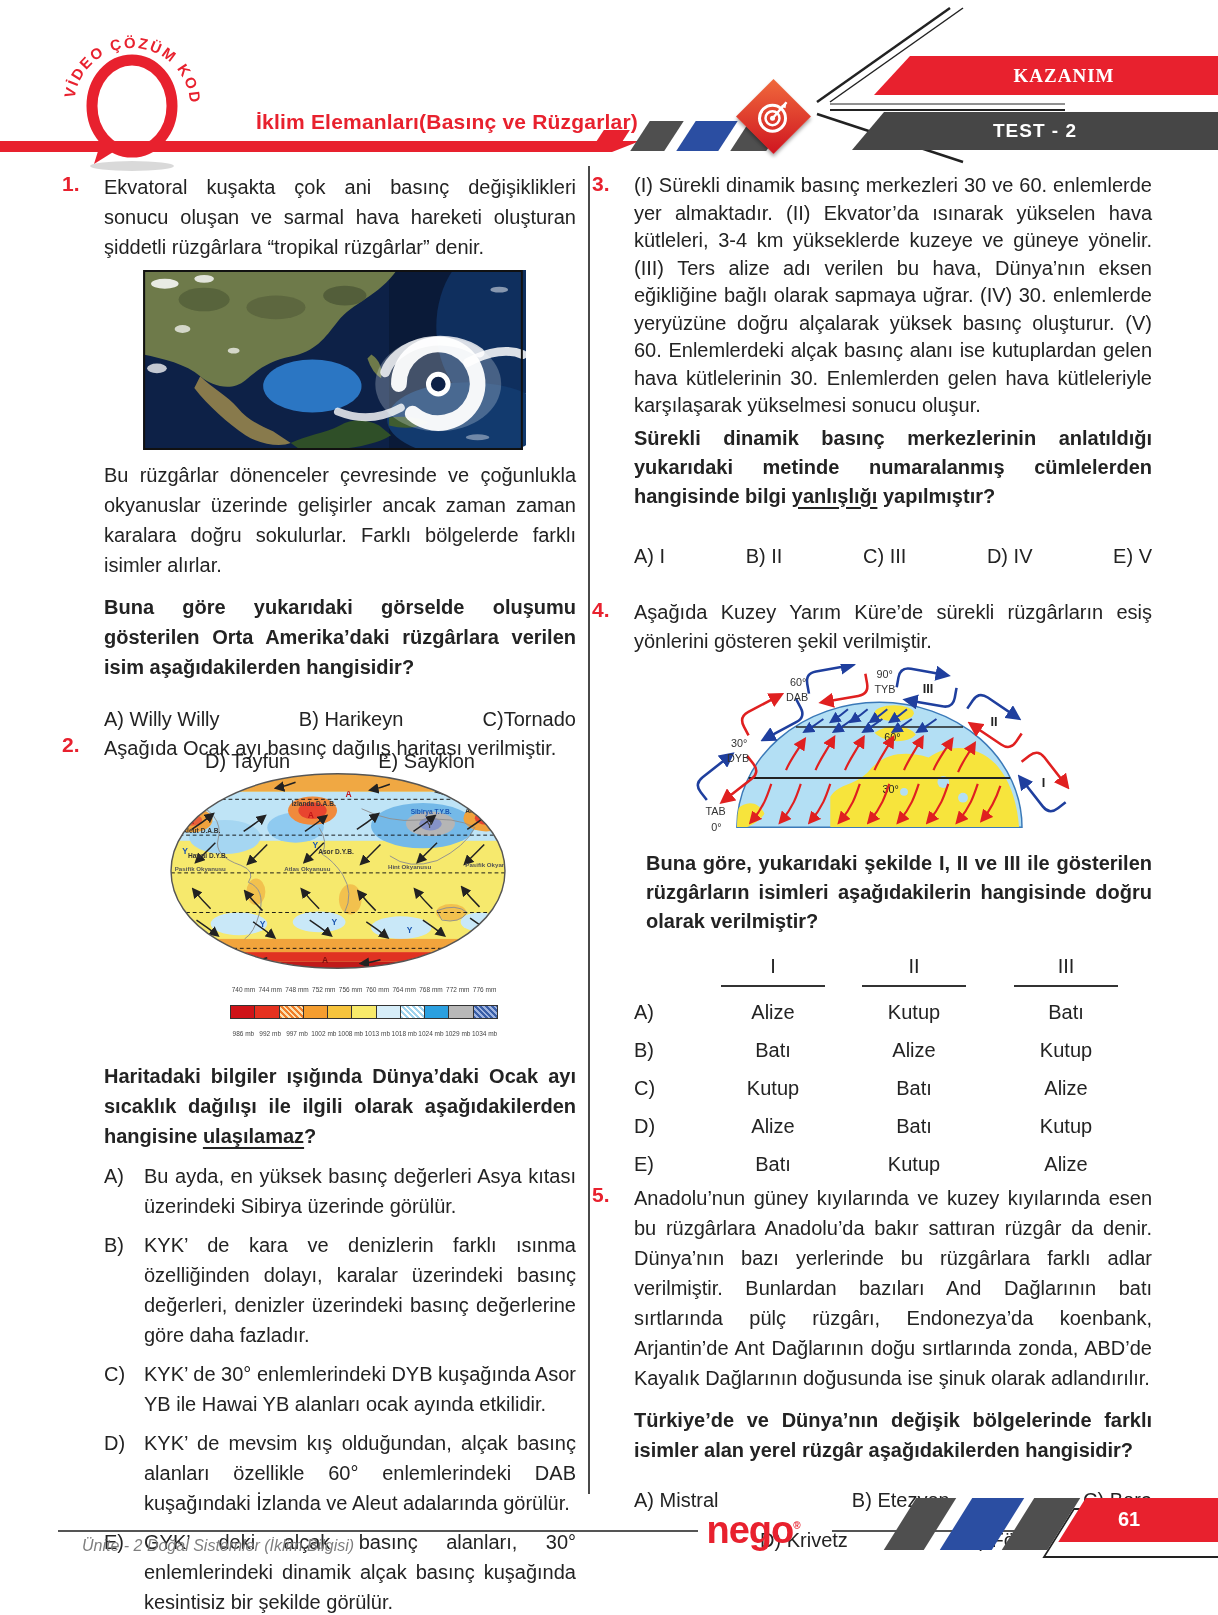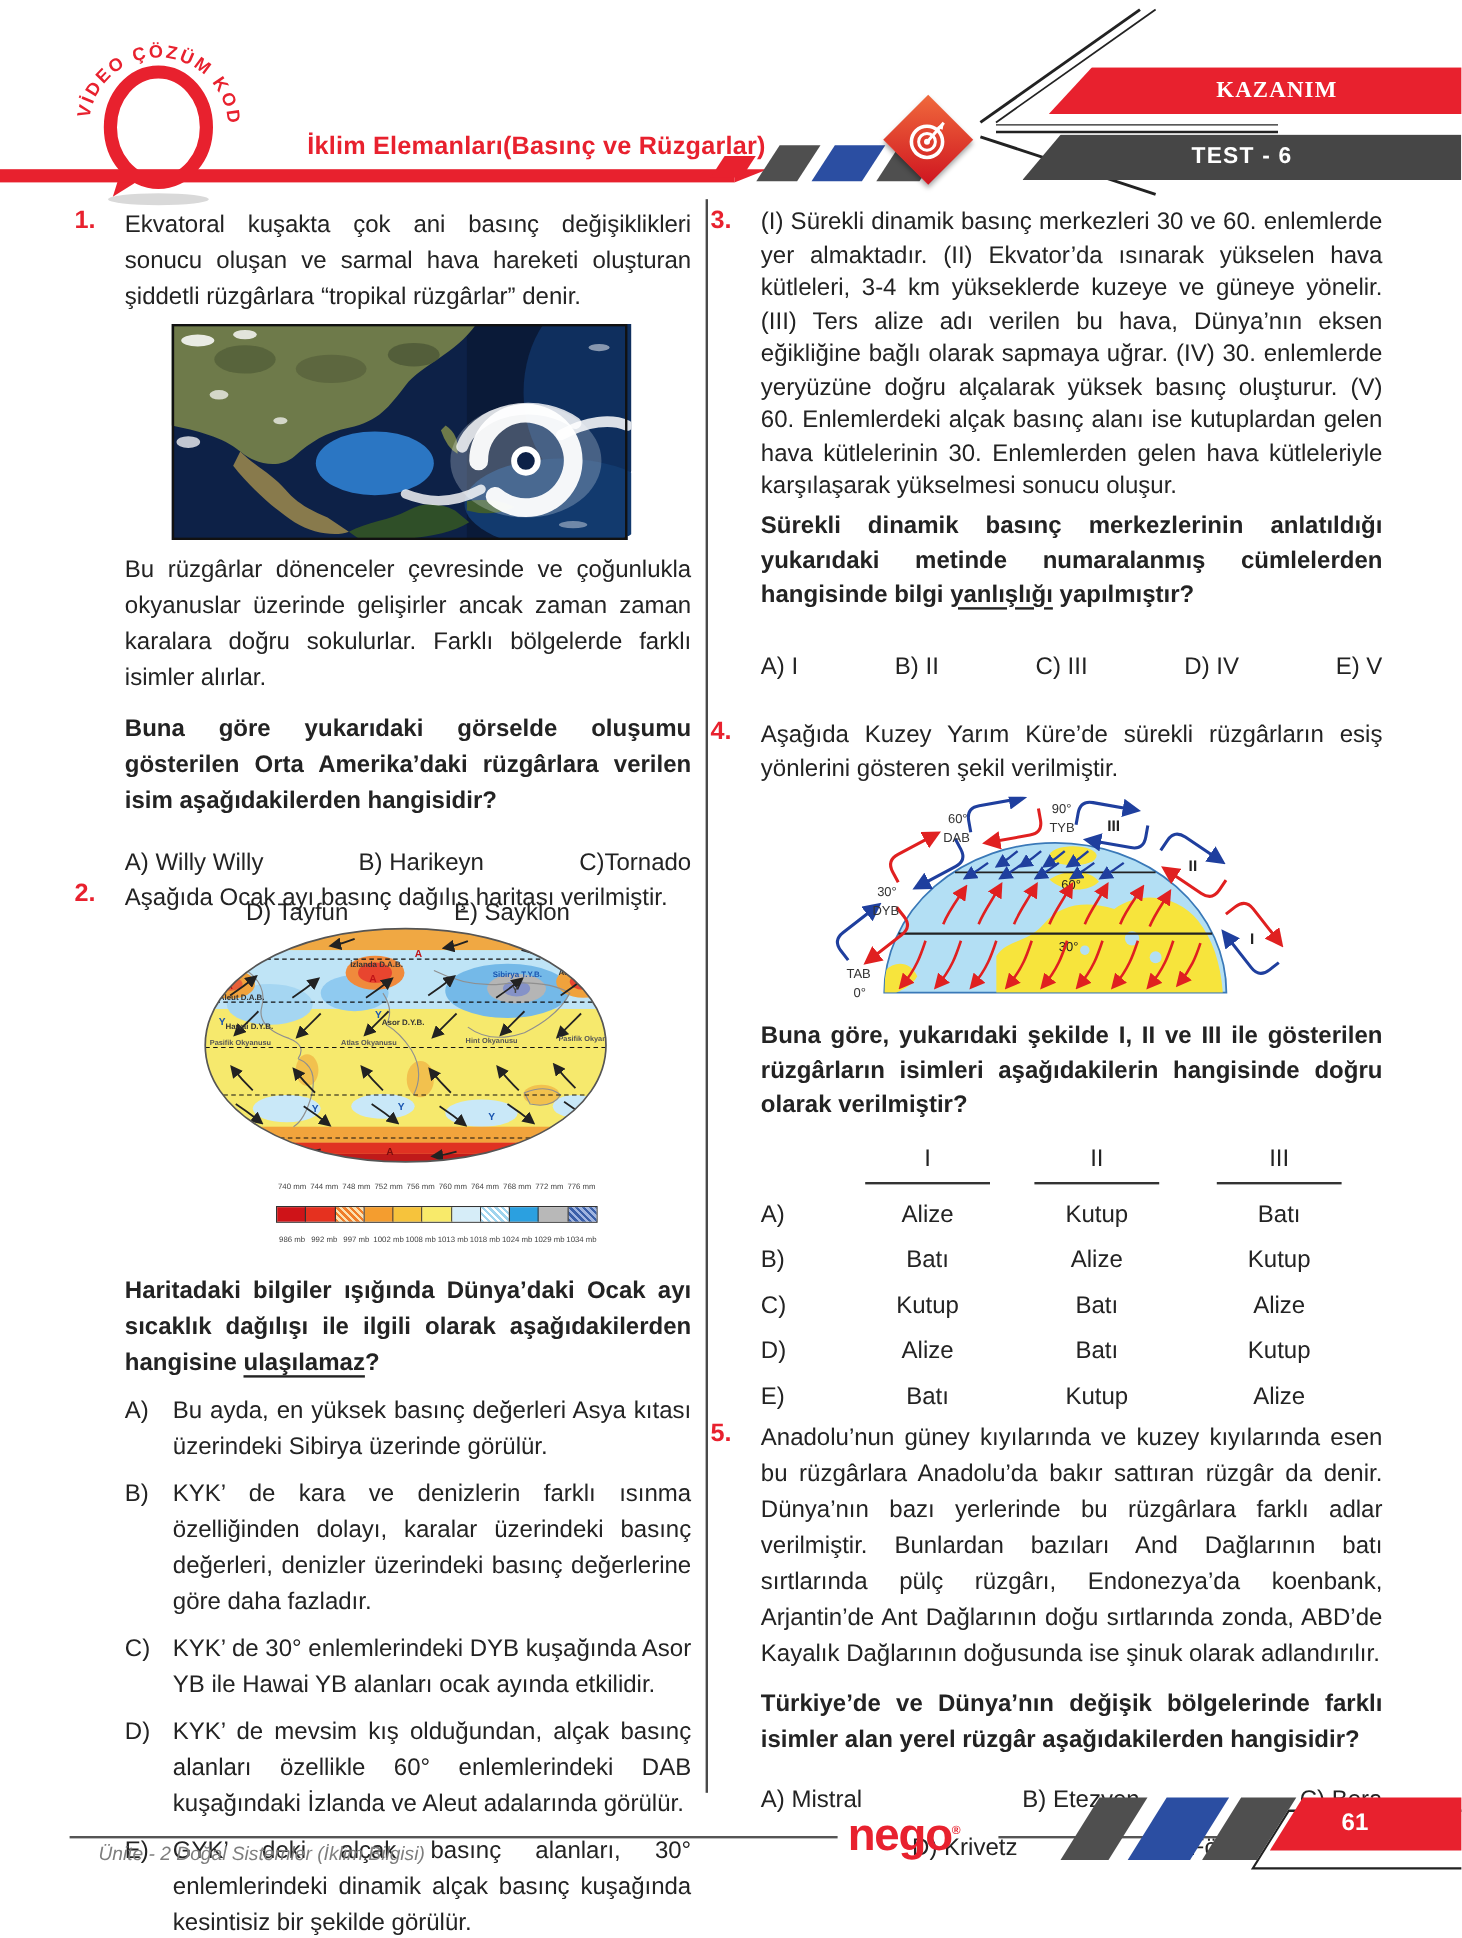--- a/index.html
+++ b/index.html
@@ -110,21 +110,21 @@
         <circle cx="17" cy="19" r="13" stroke="#fff" stroke-width="3" fill="none"></circle>
         <circle cx="17" cy="19" r="7" stroke="#fff" stroke-width="2.5" fill="none"></circle>
         <circle cx="17" cy="19" r="2.5" fill="#fff"></circle>
         <path d="M31,3 L18,18" stroke="#fff" stroke-width="2.5"></path>
         <path d="M31,3 l-1,6 l-5,-2 z" fill="#fff"></path>
       </svg>
     </div>
   </div>
 
   <div class="abs banner banner-kazanim">KAZANIM</div>
-  <div class="abs banner banner-test">TEST - 6</div>
+  <div class="abs banner banner-test">TEST - 2</div>
 
   <div class="abs col-divider"></div>
 
   <div class="q" style="left:62px;top:172px;">
     <div class="qnum">1.</div>
     <div class="qc qc-l">
       <p>Ekvatoral kuşakta çok ani basınç değişiklikleri sonucu oluşan ve sarmal hava hareketi oluşturan şiddetli rüzgârlara “tropikal rüzgârlar” denir.</p>
 
       <svg width="386" height="180" viewBox="0 0 386 183" style="display:block;margin:8px 0 2px 36px;">
         <rect x="0" y="0" width="386" height="183" fill="#0d2147"></rect>
@@ -475,21 +475,21 @@
           <text x="232" y="14">90°</text>
           <text x="230" y="30">TYB</text>
         </g>
         <g font-size="13" font-weight="bold" fill="#222">
           <text x="279" y="29">III</text>
           <text x="348" y="63">II</text>
           <text x="400" y="125">I</text>
         </g>
       </svg>
 
-      <p class="stem" style="margin-top:10px;line-height:29px;">Buna göre, yukarıdaki şekilde I, II ve III ile gösterilen rüzgârların isimleri aşağıdakilerin hangisinde doğru olarak verilmiştir?</p>
+      <p class="stem" style="margin-top:10px;line-height:29px;margin-left:12px;">Buna göre, yukarıdaki şekilde I, II ve III ile gösterilen rüzgârların isimleri aşağıdakilerin hangisinde doğru olarak verilmiştir?</p>
 
       <div class="t4">
         <div class="t4h">
           <span></span>
           <span class="t4hc"><span>I</span></span>
           <span class="t4hc"><span>II</span></span>
           <span class="t4hc"><span>III</span></span>
         </div>
         <div class="t4r">
           <span>A)</span>

